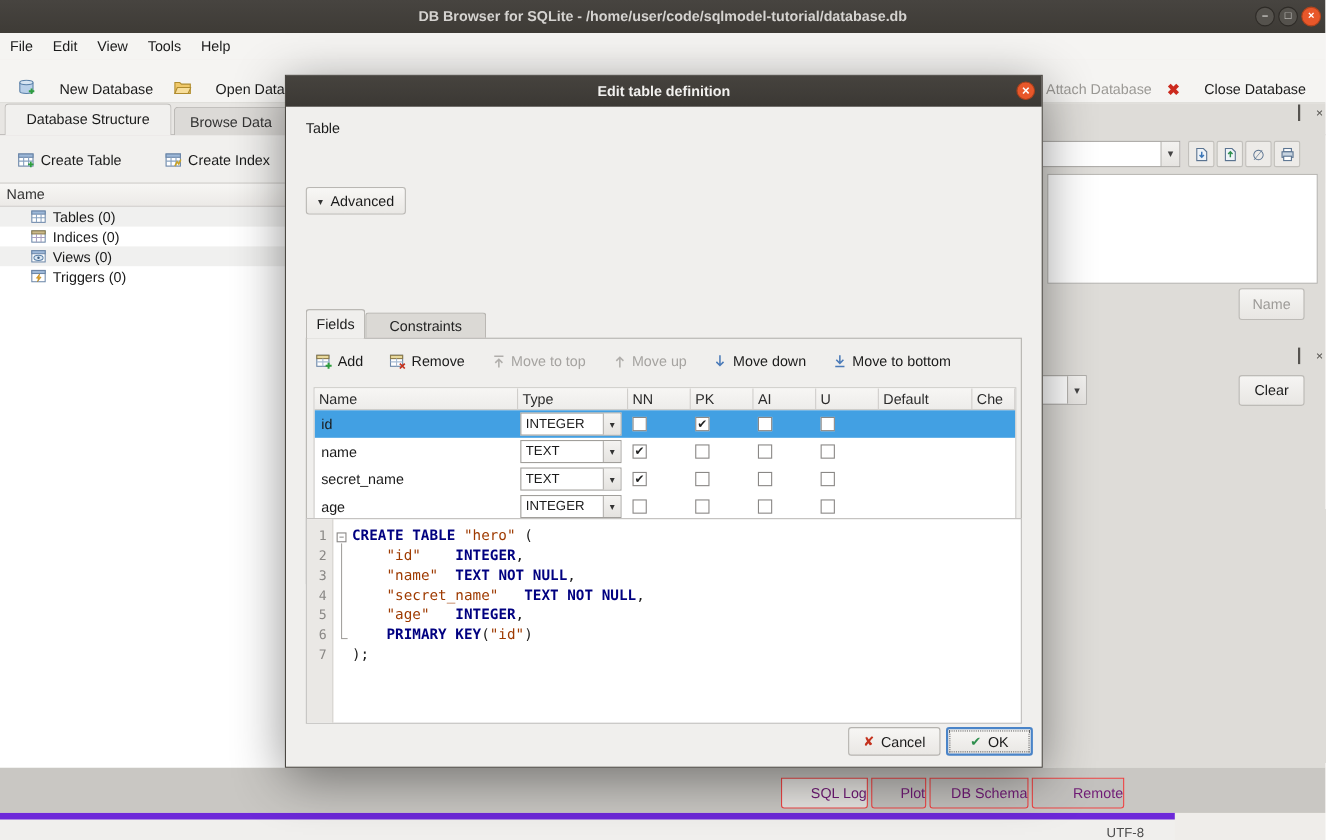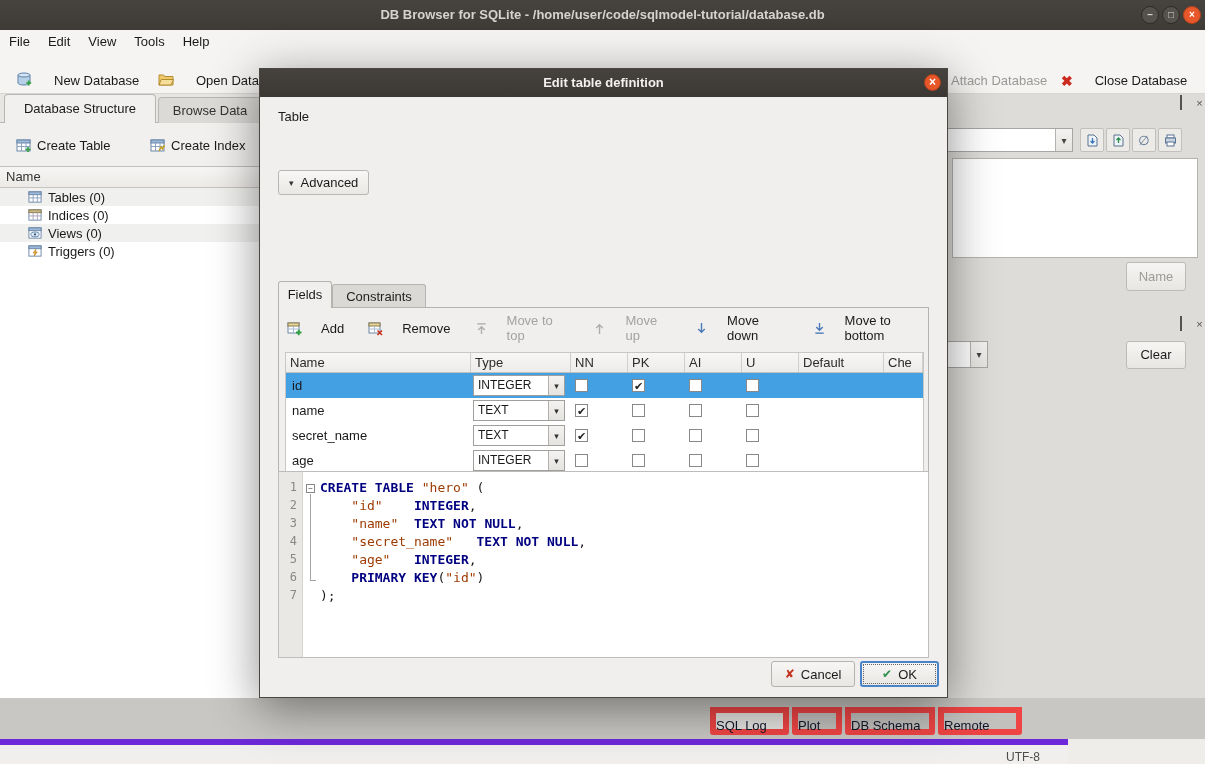--- a/index.html
+++ b/index.html
@@ -58,45 +58,45 @@
                   display:flex;align-items:center;justify-content:center}
   .cellicon{position:absolute;top:128px;width:24px;height:24px;border:1px solid #c2c0bc;background:#edebe8;
             display:flex;align-items:center;justify-content:center;border-radius:2px;color:#5a7390}
   .editorbox{position:absolute;left:952px;top:158px;width:246px;height:100px;background:#fff;border:1px solid #b5b3af}
   .pushbtn{position:absolute;height:29px;background:linear-gradient(#f6f5f3,#e8e6e3);
            border:1px solid #bdbbb7;border-radius:3px;text-align:center;line-height:27px}
   .pushbtn.disabled{color:#9d9b98}
 
   
   .bottomstrip{left:0;top:698px;width:1205px;height:41px;background:#c9c7c3}
-  .btab{position:absolute;top:707px;height:28px;border:6px solid #ef4444;border-radius:0 0 3px 3px;
-        text-align:left;line-height:26px;background:#c3c1be;color:#0f172a}
+  .btab{position:absolute;top:707px;height:28px;border:1px solid #ef4444;border-radius:0 0 3px 3px;
+        text-align:right;line-height:26px;background:#c3c1be;color:#701a75}
   .btab.sel{background:#e6e4e1}
   .statusbar{left:0;top:739px;width:1068px;height:25px;background:#f0efed;border-top:6px solid #6d28d9}
   .enc{position:absolute;right:28px;top:0;line-height:24px;font-size:12px;color:#4c4c4c}
 
   
   .dialog{left:259px;top:68px;width:689px;height:630px;background:#f0efed;border:1px solid #4a4742;
           box-shadow:0 10px 45px rgba(0,0,0,.45);z-index:100}
   .dtitle{height:28px;background:linear-gradient(#46433e,#3b3834);color:#f2f1ef;font-weight:bold;
           text-align:center;line-height:28px;position:relative}
   .dclose{position:absolute;right:6px;top:5px;width:17px;height:17px;border-radius:50%;
           background:var(--accent-orange);border:1px solid #a8401c;color:#fff;font-size:12px;
           line-height:15px;text-align:center;font-weight:bold}
   .dlabel{position:absolute;left:18px;top:40px}
   .dinput{position:absolute;left:18px;top:66px;width:651px;height:26px;border:1px solid #9a9894;
           background:#fff;padding:0 6px;font:bold 13px "Liberation Sans",sans-serif}
   .dadv{position:absolute;left:18px;top:101px;height:25px;display:flex;align-items:center;gap:7px;
         padding:0 10px;border:1px solid #b9b7b3;border-radius:3px;background:linear-gradient(#f8f7f5,#eae8e5)}
   .dtab{position:absolute;text-align:center;border:1px solid #b5b3af;border-bottom:none;border-radius:3px 3px 0 0}
   .dtab.active{left:18px;top:212px;width:54px;height:27px;background:#f0efed;line-height:26px;z-index:3}
-  .dtab.inactive{left:72px;top:215px;width:94px;height:24px;background:#dbd9d5;line-height:23px;color:#222}
+  .dtab.inactive{left:72px;top:215px;width:110px;height:24px;background:#dbd9d5;line-height:23px;color:#222}
   .dpane{position:absolute;left:18px;top:238px;width:651px;height:224px;border:1px solid #b5b3af;background:#f0efed}
   .ftools{position:absolute;left:8px;top:6px;height:28px;display:flex;align-items:center;gap:24px}
-  .fbtn{display:flex;align-items:center;gap:19px}
+  .fbtn{display:flex;align-items:center;gap:5px}
   .fbtn.disabled{color:#a5a3a0}
 
   .grid{position:absolute;left:6px;top:44px;width:639px;height:160px;background:#fff;border:1px solid #c9c7c3;overflow:hidden}
   .ghead{display:flex;height:20px;background:linear-gradient(#f7f6f4,#edecea);border-bottom:1px solid #c3c1bd}
   .h{padding-left:4px;line-height:19px;border-right:1px solid #d0cecb;color:#2b2b2b;overflow:hidden;white-space:nowrap}
   .w-name{width:185px}.w-type{width:100px}.w-chk{width:57px}.w-def{width:85px}.w-che{flex:1}
   .grow{display:flex;height:25px;align-items:flex-end}
   .grow.selected{background:var(--selection)}
   .c{height:25px;overflow:hidden;white-space:nowrap}
   .c.name{padding-left:6px;line-height:25px}

